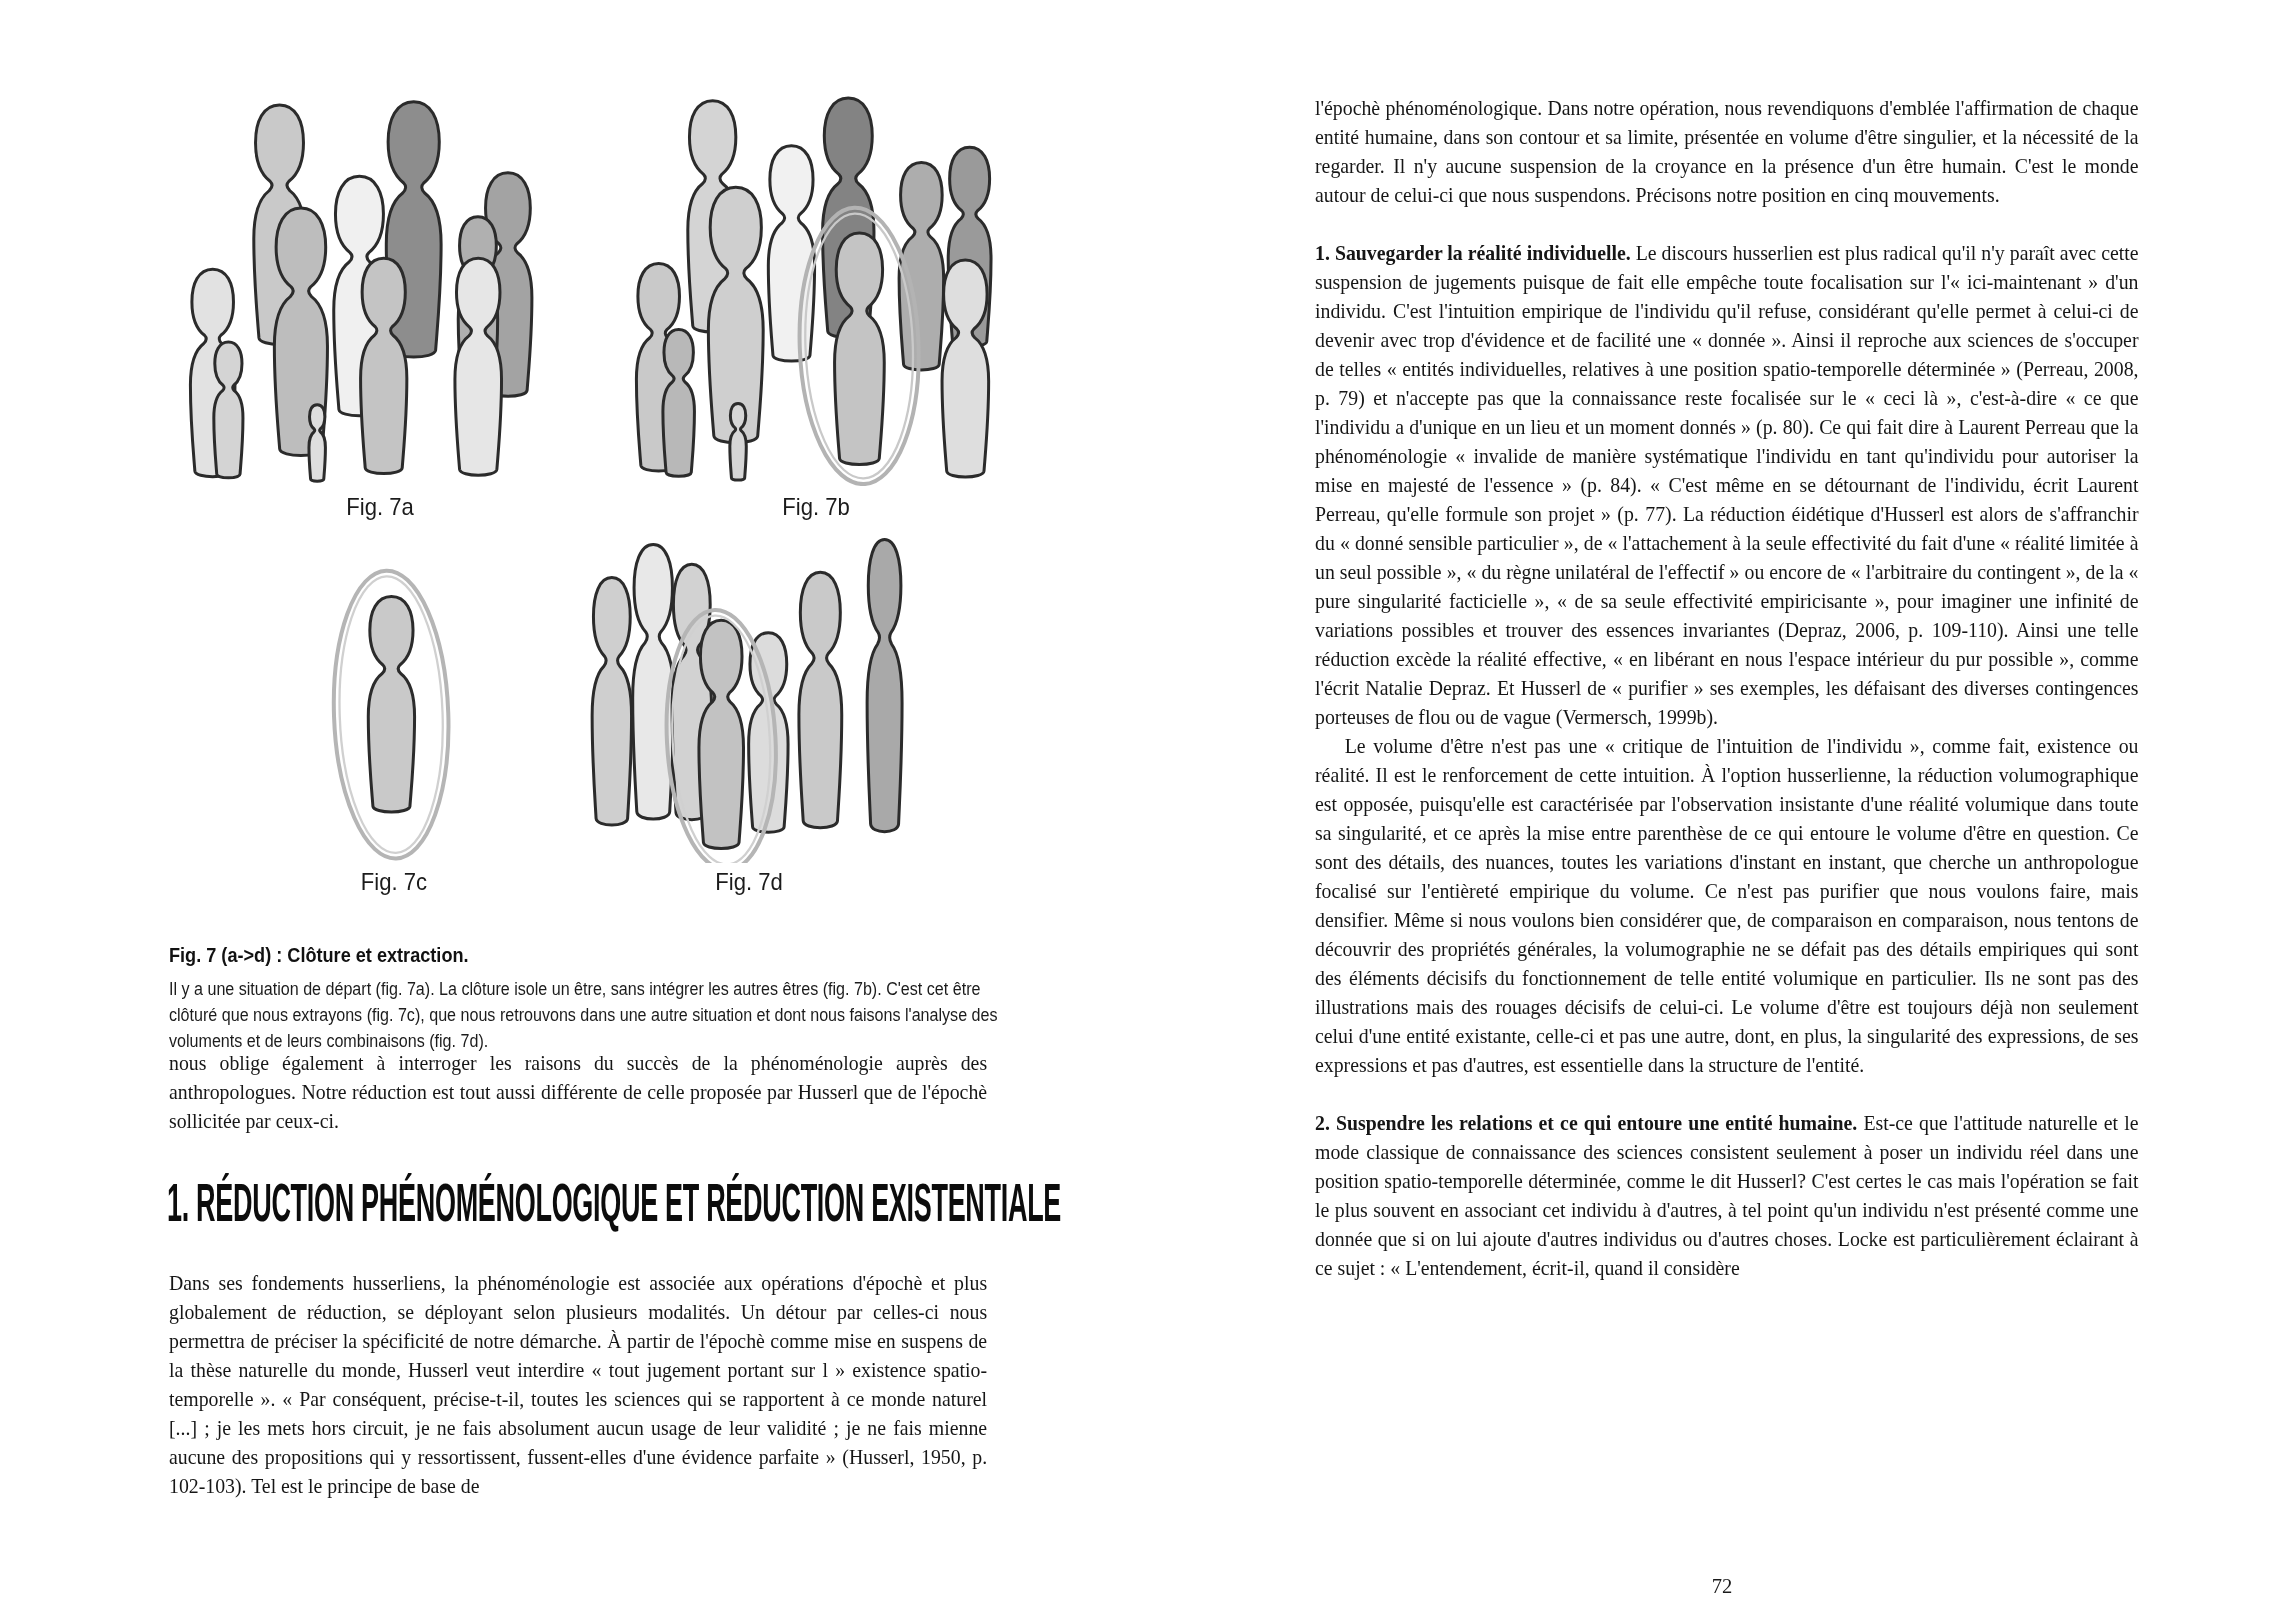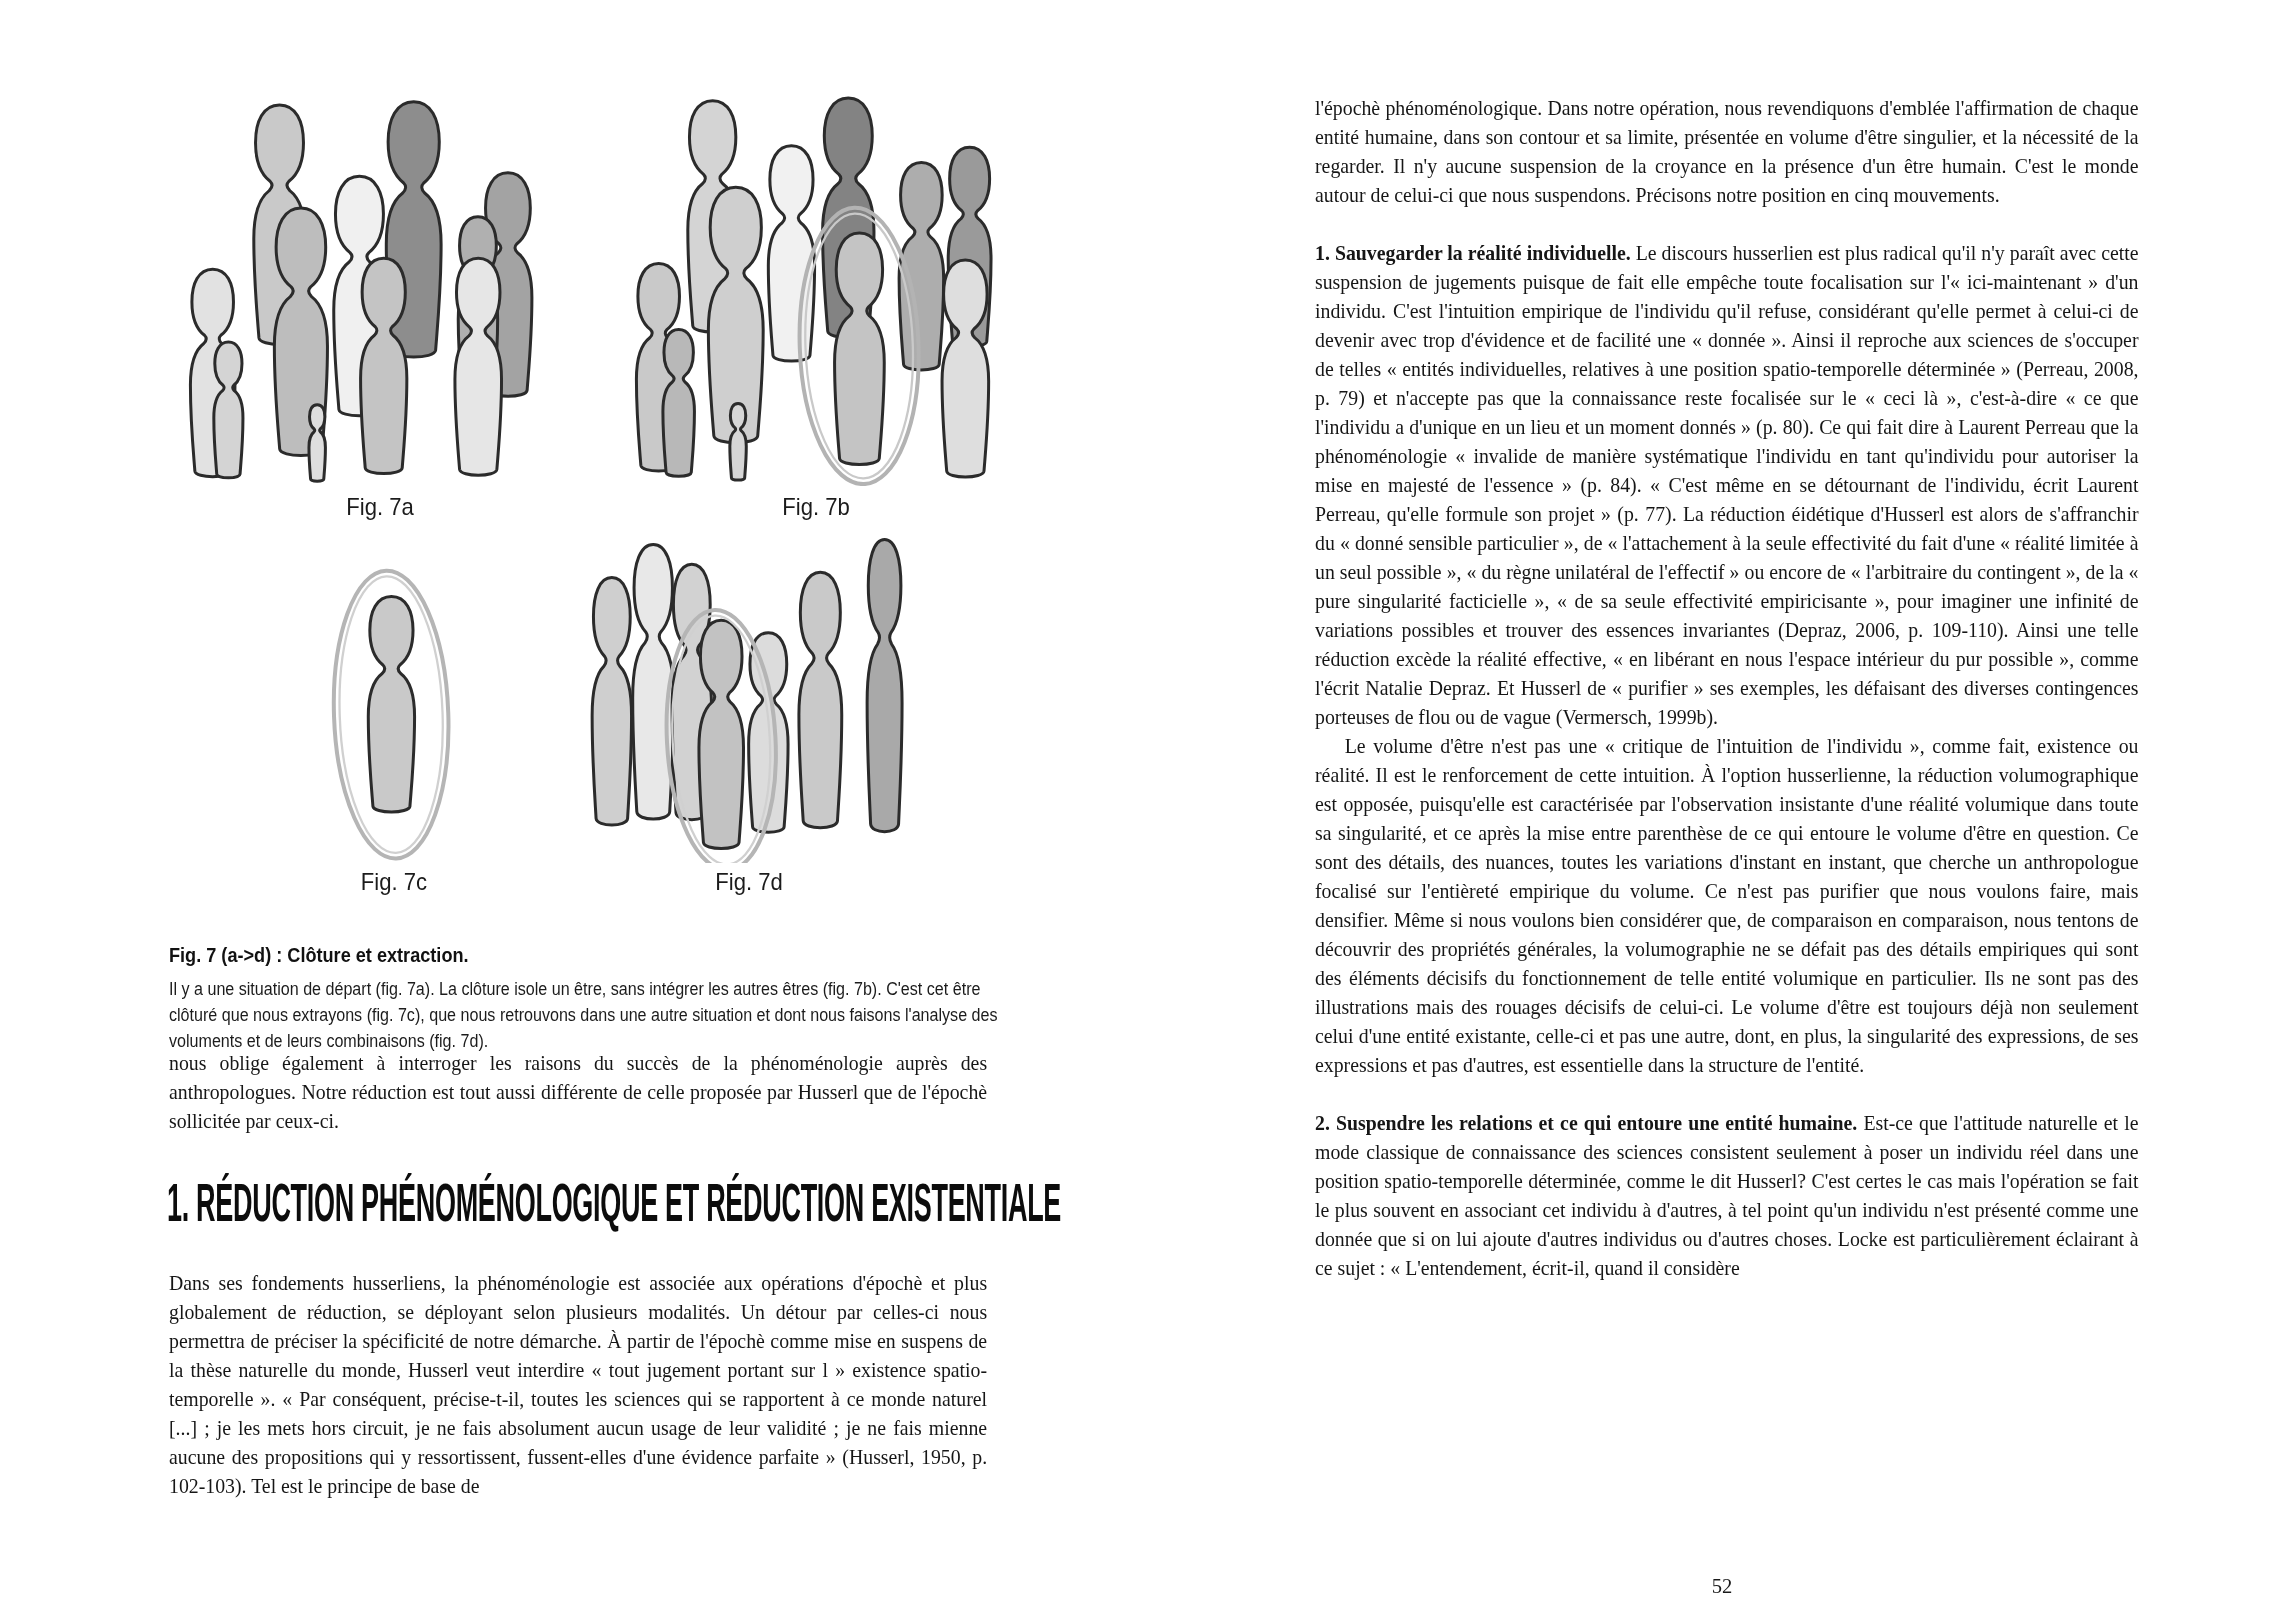--- a/index.html
+++ b/index.html
@@ -147,17 +147,17 @@
       <p class="indented">
         <span>Le volume d'être n'est pas une « critique de l'intuition de l'individu », comme fait, existence ou réalité. Il est le renforcement de cette intuition. À l'option husserlienne, la réduction volumographique est opposée, puisqu'elle est caractérisée par l'observation insistante d'une réalité volumique dans toute sa singularité, et ce après la mise entre parenthèse de ce qui entoure le volume d'être en question. Ce sont des détails, des nuances, toutes les variations d'instant en instant, que cherche un anthropologue focalisé sur l'entièreté empirique du volume. Ce n'est pas purifier que nous voulons faire, mais densifier. Même si nous voulons bien considérer que, de comparaison en comparaison, nous tentons de découvrir des propriétés générales, la volumographie ne se défait pas des détails empiriques qui sont des éléments décisifs du fonctionnement de telle entité volumique en particulier. Ils ne sont pas des illustrations mais des rouages décisifs de celui-ci. Le volume d'être est toujours déjà non seulement celui d'une entité existante, celle-ci et pas une autre, dont, en plus, la singularité des expressions, de ses expressions et pas d'autres, est essentielle dans la structure de l'entité.</span>
       </p>
 
       <p class="spaced">
         <span class="lead">2. Suspendre les relations et ce qui entoure une entité humaine.</span>
         <span>Est-ce que l'attitude naturelle et le mode classique de connaissance des sciences consistent seulement à poser un individu réel dans une position spatio-temporelle déterminée, comme le dit Husserl? C'est certes le cas mais l'opération se fait le plus souvent en associant cet individu à d'autres, à tel point qu'un individu n'est présenté comme une donnée que si on lui ajoute d'autres individus ou d'autres choses. Locke est particulièrement éclairant à ce sujet : « L'entendement, écrit-il, quand il considère</span>
       </p>
     </div>
 
-    <div class="abs pagenum" style="left:1722px;top:1575px">52</div>
+    <div class="abs pagenum" style="left:1722px;top:1575px">72</div>
   </section>
 
 </div>
 
 
 </body></html>

